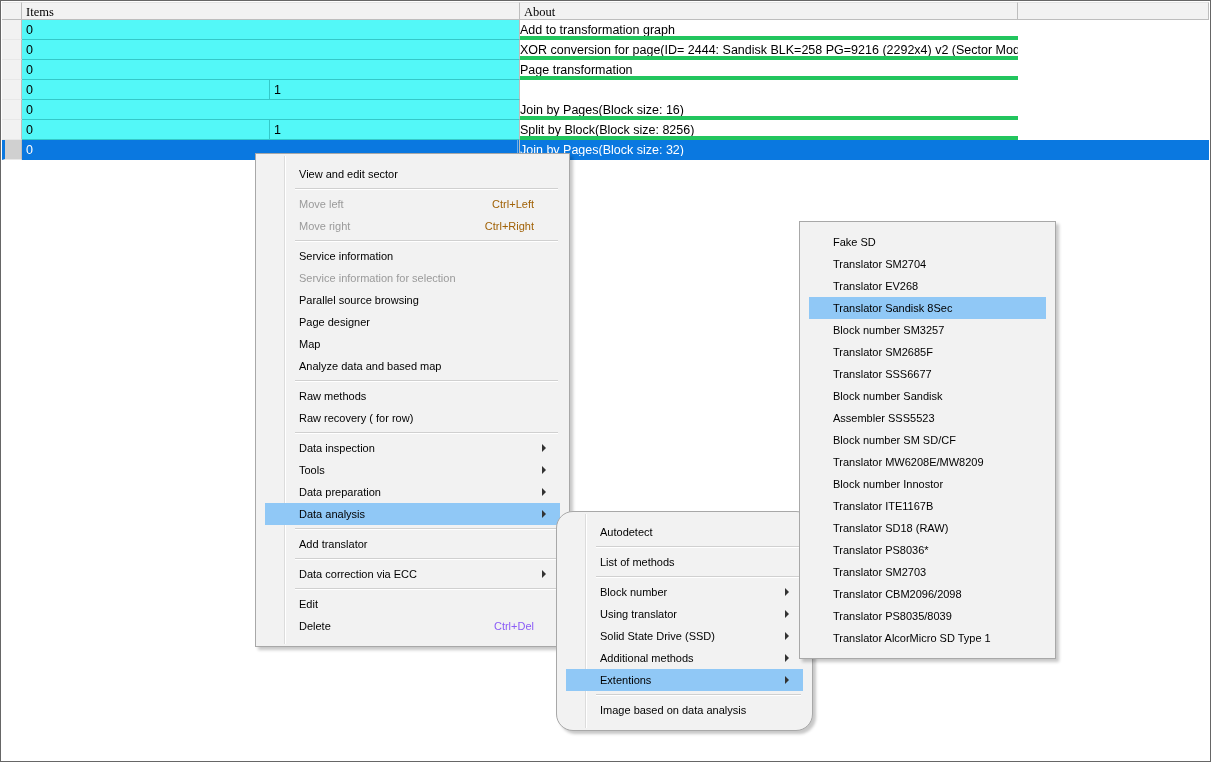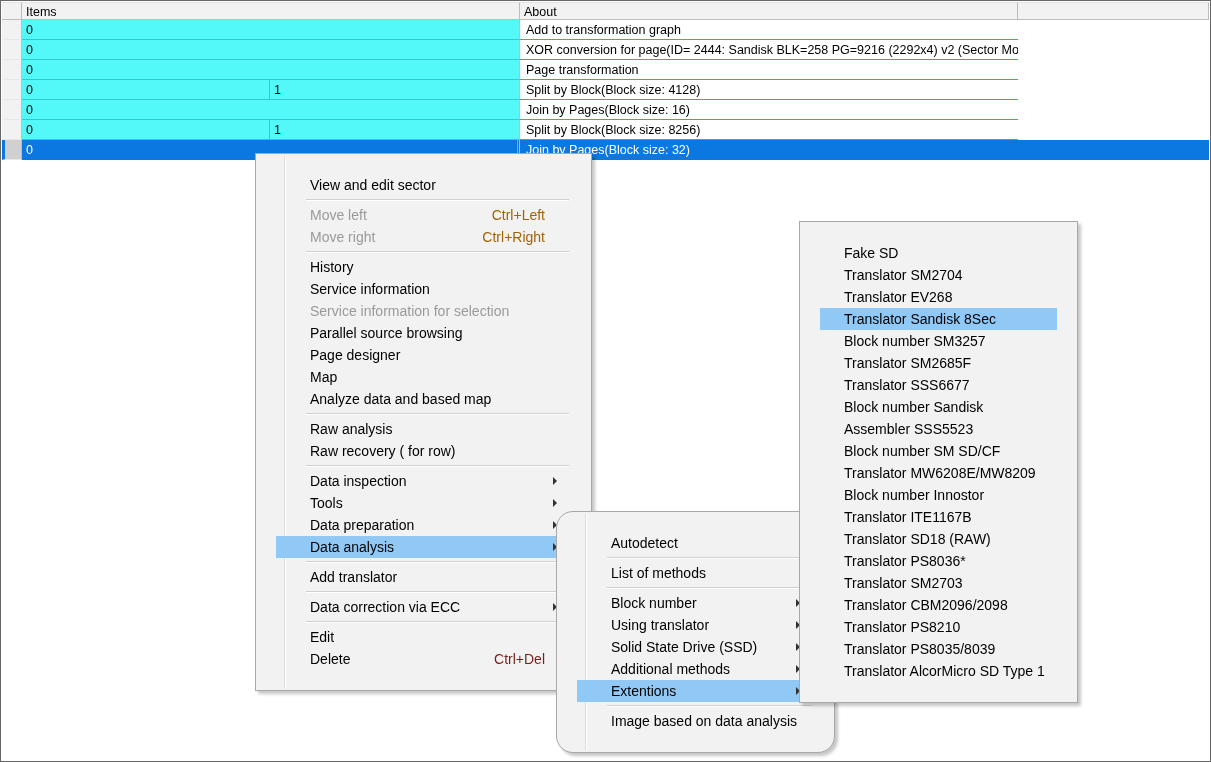--- a/index.html
+++ b/index.html
@@ -25,20 +25,21 @@
   .table-wrap {
     position: absolute;
     left: 1px; top: 1px;
     width: 1207px;
   }
   .thead {
     display: flex;
     height: 18px;
     line-height: 18px;
     background: #f2f2f2;
+    font-family: Liberation Serif, serif;
   }
   .thead .col {
     padding-left: 4px;
     border-right: 1px solid #bdbdbd;
     border-bottom: 1px solid #bdbdbd;
     border-top: 1px solid #e4e4e4;
     box-sizing: border-box;
     white-space: nowrap;
     overflow: hidden;
   }
@@ -61,22 +62,21 @@
   }
   .tbody .cell-items {
     width: 498px;
     display: flex;
     border-right: 1px solid #bdbdbd;
     box-sizing: border-box;
     border-bottom: 1px solid #e8e8e8;
   }
   .tbody .cell-about {
     width: 498px;
-    padding-left: 6px;
-    border-bottom: 1px solid #22c55e;
+    border-bottom: 4px solid #22c55e;
     box-sizing: border-box;
     white-space: nowrap;
     overflow: hidden;
   }
   .tbody .cell-items .sub-a,
   .tbody .cell-items .sub-b {
     padding-left: 4px;
     box-sizing: border-box;
   }
   .tbody .cell-items .sub-a { width: 248px; border-right: 1px solid #7fc5c5; }
@@ -100,42 +100,42 @@
   .row.selected .cell-items .sub-a { border-right: 1px solid rgba(255,255,255,.4); border-left: none; }
   .row.selected .cell-items { background: #0a78e0; }
   .row.selected .cell-about { background: #0a78e0; }
 
   
   .menu {
     position: absolute;
     background: #f2f2f2;
     border: 1px solid #a8a8a8;
     box-shadow: 3px 3px 3px rgba(0,0,0,.22);
-    padding: 20px;
-    font-size: 14px;
+    padding: 9px;
+    font-size: 11px;
     color: #000;
   }
   .menu .gutter {
     position: absolute;
     left: 28px; top: 2px; bottom: 2px;
     width: 0;
     border-left: 1px solid #dcdcdc;
     border-right: 1px solid #ffffff;
   }
   .menu-item {
     display: flex;
     align-items: center;
     height: 22px;
     padding: 0 26px 0 34px;
     white-space: nowrap;
     cursor: default;
     position: relative;
   }
   .menu-item .label { flex: 1; }
-  .menu-item .accel { margin-left: 24px; color: #7f1d1d; }
+  .menu-item .accel { margin-left: 24px; color: #8b5cf6; }
   .menu-item.disabled { color: #9a9a9a; }
   .menu-item.disabled .accel { color: #a16207; }
   .menu-item.highlight { background: #90c8f6; }
   .menu-item.has-sub::after {
     content: "";
     position: absolute;
     right: 10px; top: 50%;
     margin-top: -4px;
     border: 4px solid transparent;
     border-left: 4px solid #333;
@@ -185,21 +185,20 @@
             <div class="sub-a">0</div>
           </div>
           <div class="cell-about">Page transformation</div>
         </div>
         <div class="row hl-cyan">
           <div class="rown"></div>
           <div class="cell-items">
             <div class="sub-a">0</div>
             <div class="sub-b">1</div>
           </div>
-          <div class="cell-about">Split by Block(Block size: 4128)</div>
         </div>
         <div class="row hl-cyan">
           <div class="rown"></div>
           <div class="cell-items single">
             <div class="sub-a">0</div>
           </div>
           <div class="cell-about">Join by Pages(Block size: 16)</div>
         </div>
         <div class="row hl-cyan">
           <div class="rown"></div>
@@ -228,43 +227,40 @@
       <div class="menu-item disabled">
         <span class="label">Move left</span>
         <span class="accel">Ctrl+Left</span>
       </div>
       <div class="menu-item disabled">
         <span class="label">Move right</span>
         <span class="accel">Ctrl+Right</span>
       </div>
       <div class="menu-sep"></div>
       <div class="menu-item">
-        <span class="label">History</span>
-      </div>
-      <div class="menu-item">
         <span class="label">Service information</span>
       </div>
       <div class="menu-item disabled">
         <span class="label">Service information for selection</span>
       </div>
       <div class="menu-item">
         <span class="label">Parallel source browsing</span>
       </div>
       <div class="menu-item">
         <span class="label">Page designer</span>
       </div>
       <div class="menu-item">
         <span class="label">Map</span>
       </div>
       <div class="menu-item">
         <span class="label">Analyze data and based map</span>
       </div>
       <div class="menu-sep"></div>
       <div class="menu-item">
-        <span class="label">Raw analysis</span>
+        <span class="label">Raw methods</span>
       </div>
       <div class="menu-item">
         <span class="label">Raw recovery ( for row)</span>
       </div>
       <div class="menu-sep"></div>
       <div class="menu-item has-sub">
         <span class="label">Data inspection</span>
       </div>
       <div class="menu-item has-sub">
         <span class="label">Tools</span>
@@ -371,23 +367,20 @@
       <div class="menu-item">
         <span class="label">Translator PS8036*</span>
       </div>
       <div class="menu-item">
         <span class="label">Translator SM2703</span>
       </div>
       <div class="menu-item">
         <span class="label">Translator CBM2096/2098</span>
       </div>
       <div class="menu-item">
-        <span class="label">Translator PS8210</span>
-      </div>
-      <div class="menu-item">
         <span class="label">Translator PS8035/8039</span>
       </div>
       <div class="menu-item">
         <span class="label">Translator AlcorMicro SD Type 1</span>
       </div>
     </div>
 
 </div>
 
 </body></html>

